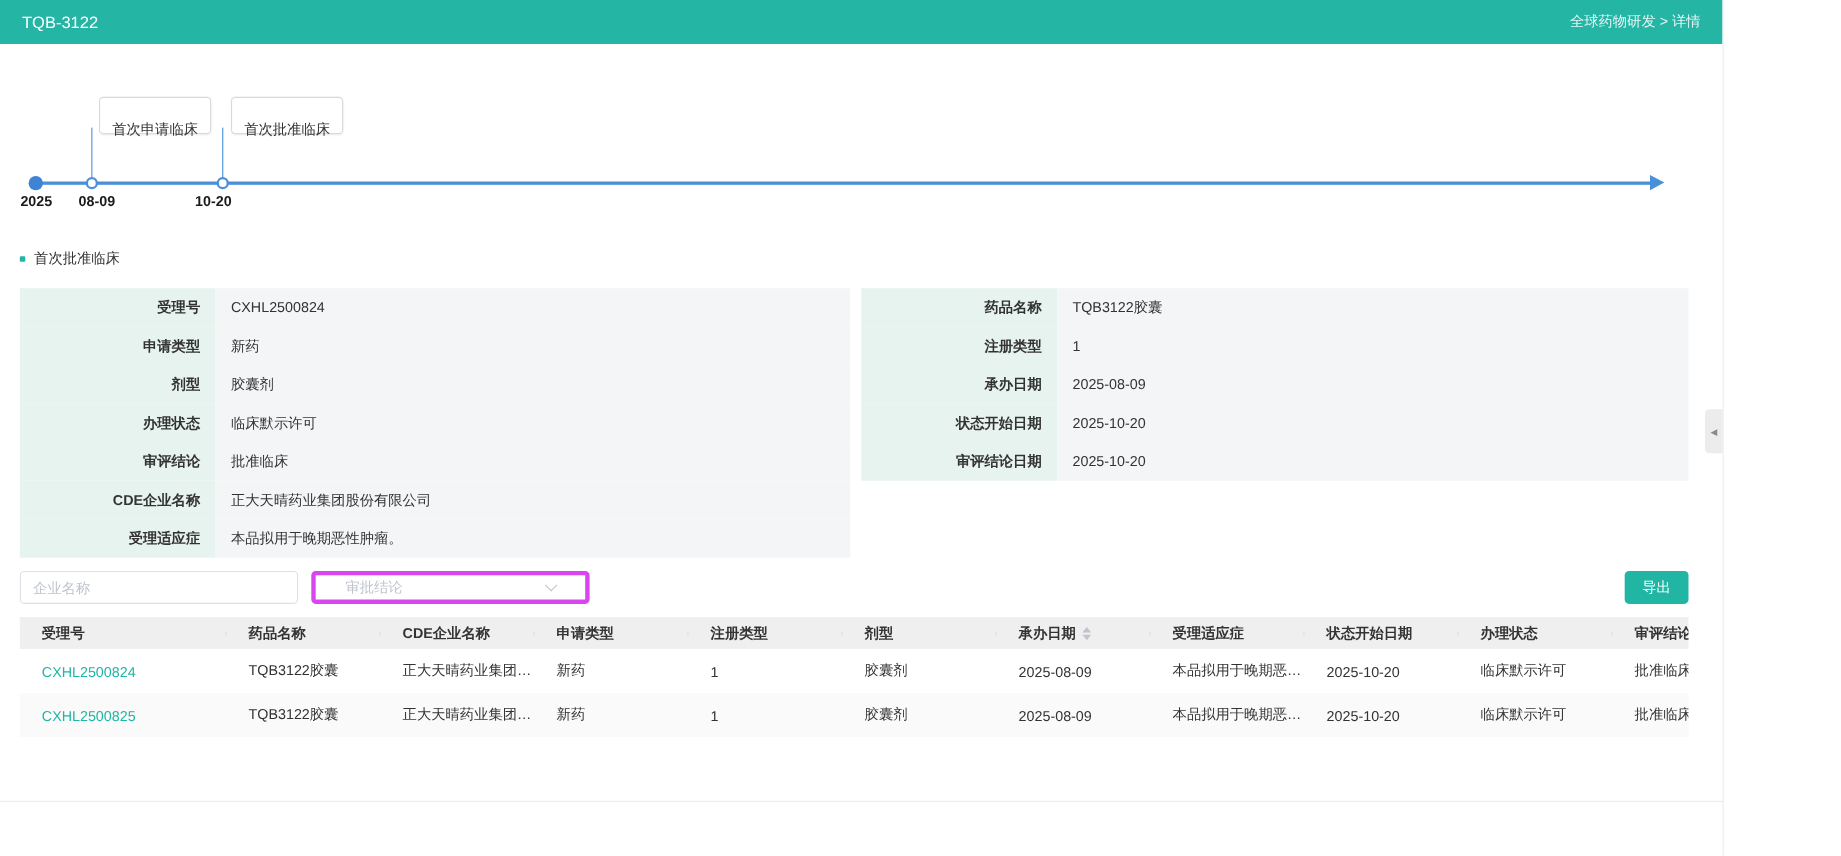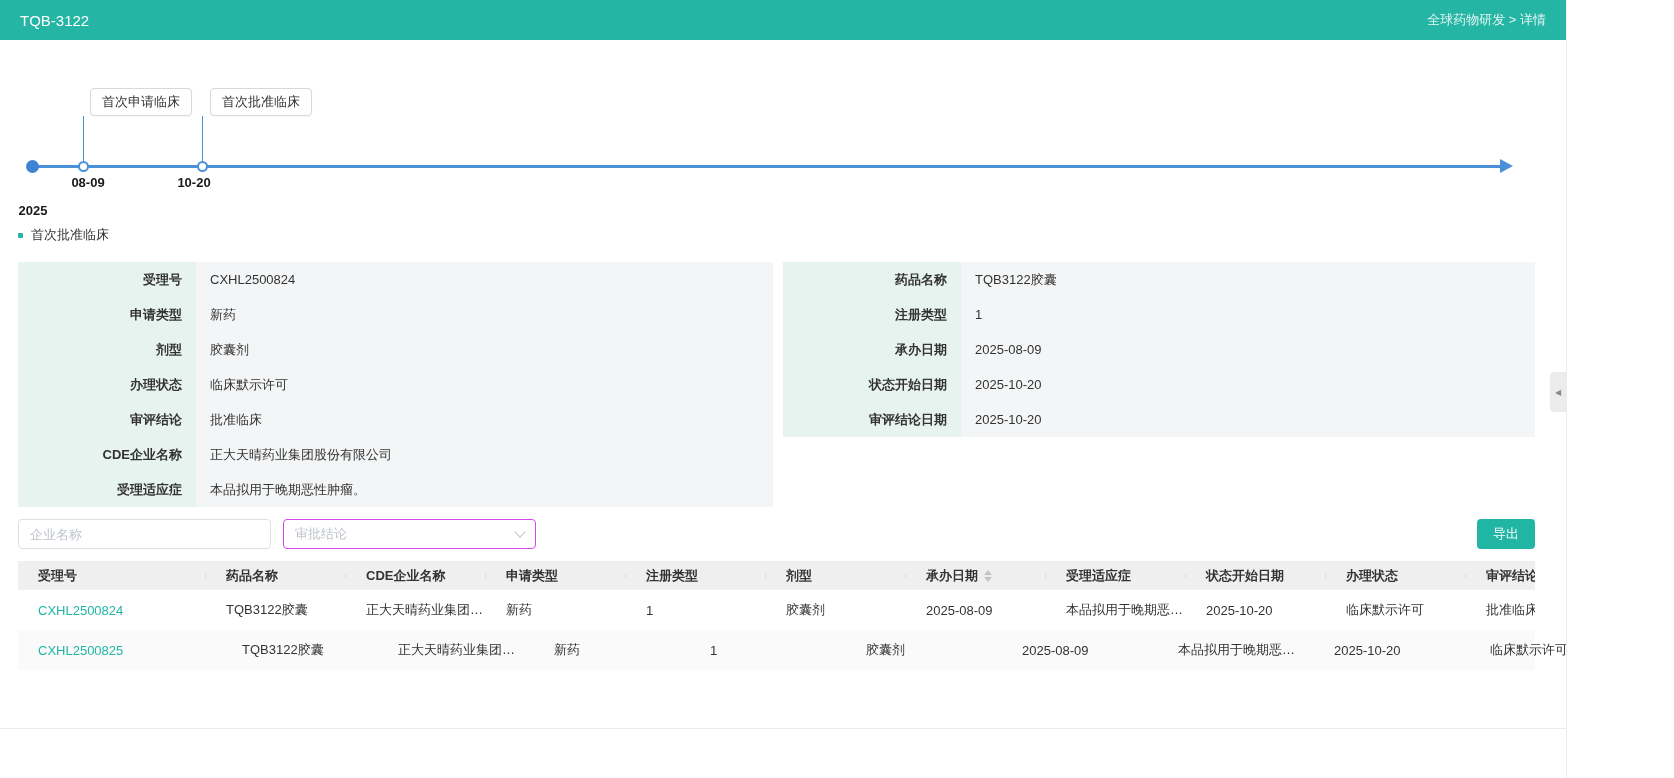--- a/index.html
+++ b/index.html
@@ -34,21 +34,21 @@
     border-radius: 50%; background: #3f83d4;
   }
   .tl-node {
     position: absolute; top: 121px; width: 11px; height: 11px; border-radius: 50%;
     background: #fff; border: 2px solid #4a90d9;
   }
   .tl-stem { position: absolute; top: 76px; height: 50px; width: 1px; background: #4a90d9; }
   .tl-tag {
     position: absolute; top: 48px; height: 28px; line-height: 26px;
     background: #fff; border: 1px solid #d9d9d9; border-radius: 4px;
-    padding: 0 11px; font-size: 13px; color: #333; white-space: nowrap;
+    padding: 16px 11px; font-size: 13px; color: #333; white-space: nowrap;
     box-shadow: 0 1px 2px rgba(0,0,0,.04); cursor: pointer;
   }
   .tl-date { position: absolute; top: 135px; width: 44px; text-align: center; font-weight: 700; color: #1a1a1a; font-size: 13px; }
 
   
   .section-title { margin-top: 26px; display: flex; align-items: center; font-size: 13px; color: #333; }
   .bullet { width: 5px; height: 5px; background: #24b5a5; border-radius: 1px; margin-right: 8px; display: inline-block; }
 
   
   .details { display: flex; gap: 10px; margin-top: 18px; align-items: flex-start; }
@@ -73,22 +73,22 @@
 
   
   .filters { margin-top: 12px; display: flex; align-items: flex-end; }
   .text-input {
     width: 253px; height: 30px; border: 1px solid #dcdfe6; border-radius: 4px;
     padding: 0 11px; font-size: 13px; color: #333; outline: none;
     font-family: "Liberation Sans", "DejaVu Sans", sans-serif;
   }
   .text-input::placeholder { color: #bfc4cc; }
   .select {
-    width: 253px; height: 30px; margin-left: 12px; border: 1px solid #d946ef; border-radius: 4px;
-    display: flex; align-items: center; justify-content: space-between; padding: 0 11px;
+    width: 253px; height: 30px; margin-left: 12px; border: 4px solid #d946ef; border-radius: 4px;
+    display: flex; align-items: center; justify-content: space-between; padding: 0 27px;
     cursor: pointer; background: #fff;
   }
   .select-placeholder { color: #bfc4cc; font-size: 13px; }
   .chev {
     width: 8px; height: 8px; border-right: 1.5px solid #c0c4cc; border-bottom: 1.5px solid #c0c4cc;
     transform: rotate(45deg); margin-top: -4px;
   }
   .export-btn {
     margin-left: auto; height: 30px; padding: 0 16px; background: #21b5a4; color: #fff;
     border: none; border-radius: 4px; font-size: 13px; cursor: pointer;
@@ -100,21 +100,21 @@
   .thead, .trow { display: grid; grid-template-columns: 188px repeat(9, 140px) 69px; }
   .thead { background: #efefef; height: 29px; align-items: center; }
   .th {
     padding-left: 20px; font-weight: 700; color: #333; white-space: nowrap; overflow: hidden;
     position: relative; display: flex; align-items: center;
   }
   .th:not(:last-child)::after {
     content: ""; position: absolute; right: 0; top: 7px; bottom: 7px; width: 1px; background: #dadada;
   }
   .trow { height: 40px; align-items: center; }
-  .trow.alt { background: #fafafa; gap: 16px; }
+  .trow.alt { background: #fafafa; }
   .td { padding-left: 20px; white-space: nowrap; overflow: hidden; color: #333; }
   .td.link { color: #21b5a4; cursor: pointer; }
   .sort { display: inline-flex; flex-direction: column; margin-left: 6px; cursor: pointer; }
   .sort .up { width: 0; height: 0; border-left: 4px solid transparent; border-right: 4px solid transparent; border-bottom: 5px solid #c0c4cc; margin-bottom: 2px; }
   .sort .down { width: 0; height: 0; border-left: 4px solid transparent; border-right: 4px solid transparent; border-top: 5px solid #c0c4cc; }
 
   
   .right-rail { position: absolute; left: 1566px; top: 0; width: 108px; height: 778px; background: #fff; border-left: 1px solid #ececec; }
   .collapse-handle {
     position: absolute; left: 1550px; top: 372px; width: 16px; height: 40px;
@@ -131,21 +131,21 @@
   <div class="topbar-breadcrumb">全球药物研发 &gt; 详情</div>
 </header>
 
 <div class="content">
 
   <div class="timeline">
     <div class="tl-line"></div>
     <div class="tl-arrow"></div>
 
     <div class="tl-start-dot"></div>
-    <div class="tl-date" style="left:-7px;margin-top:28px;">2025</div>
+    <div class="tl-date" style="left:-7px;">2025</div>
 
     <div class="tl-stem" style="left:65px;"></div>
     <div class="tl-node" style="left:60px;"></div>
     <div class="tl-tag" style="left:72px;">首次申请临床</div>
     <div class="tl-date" style="left:48px;">08-09</div>
 
     <div class="tl-stem" style="left:184px;"></div>
     <div class="tl-node" style="left:179px;"></div>
     <div class="tl-tag" style="left:192px;">首次批准临床</div>
     <div class="tl-date" style="left:154px;">10-20</div>

